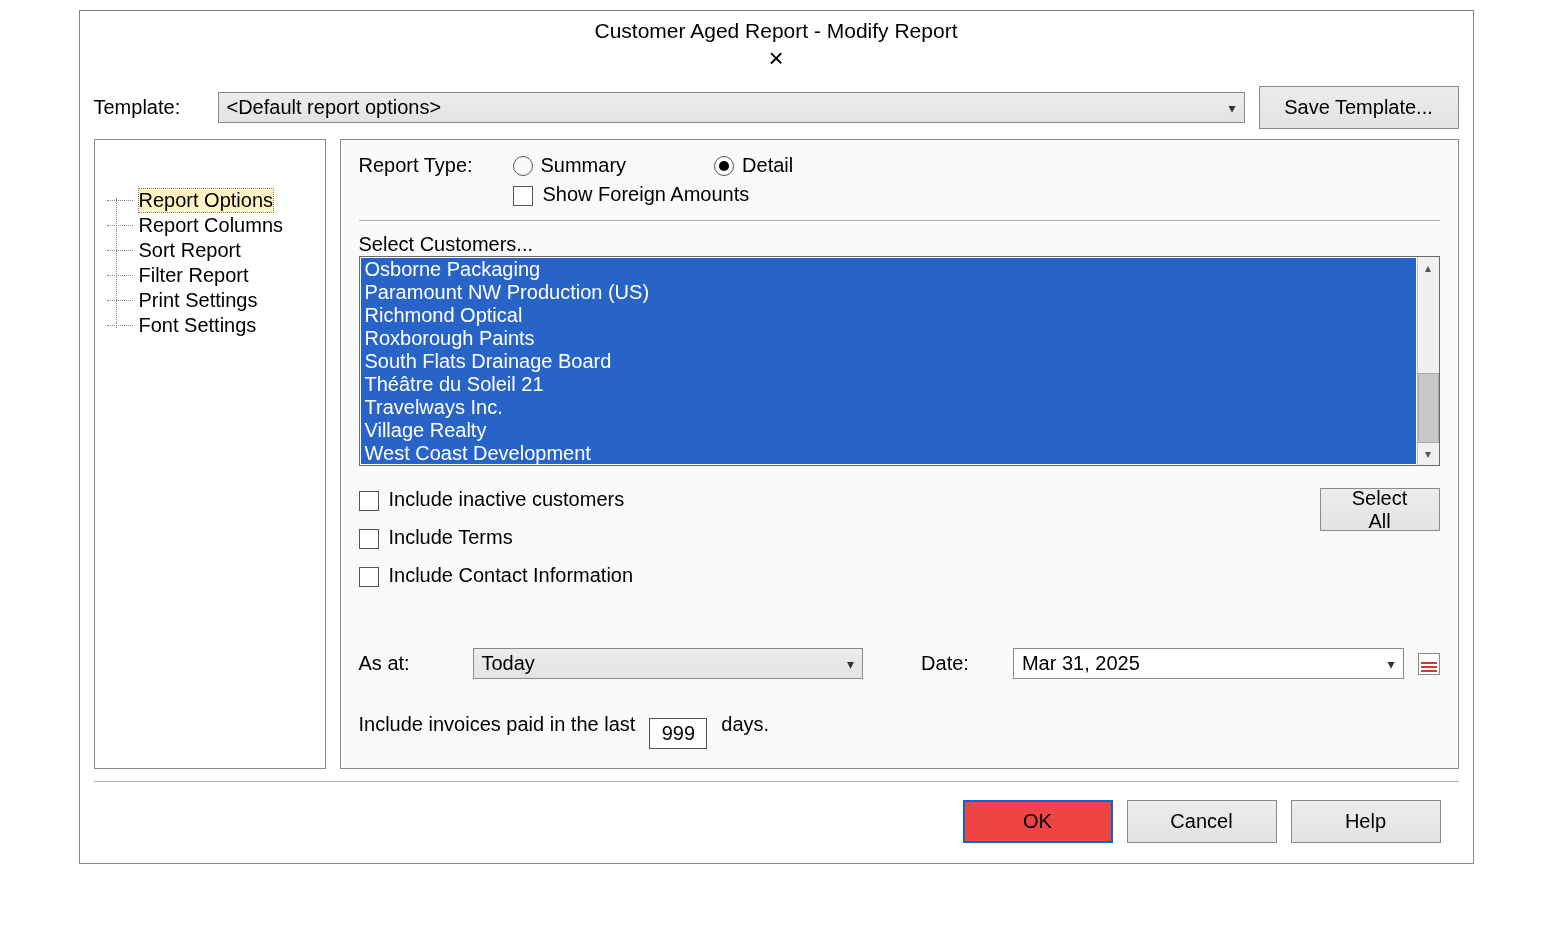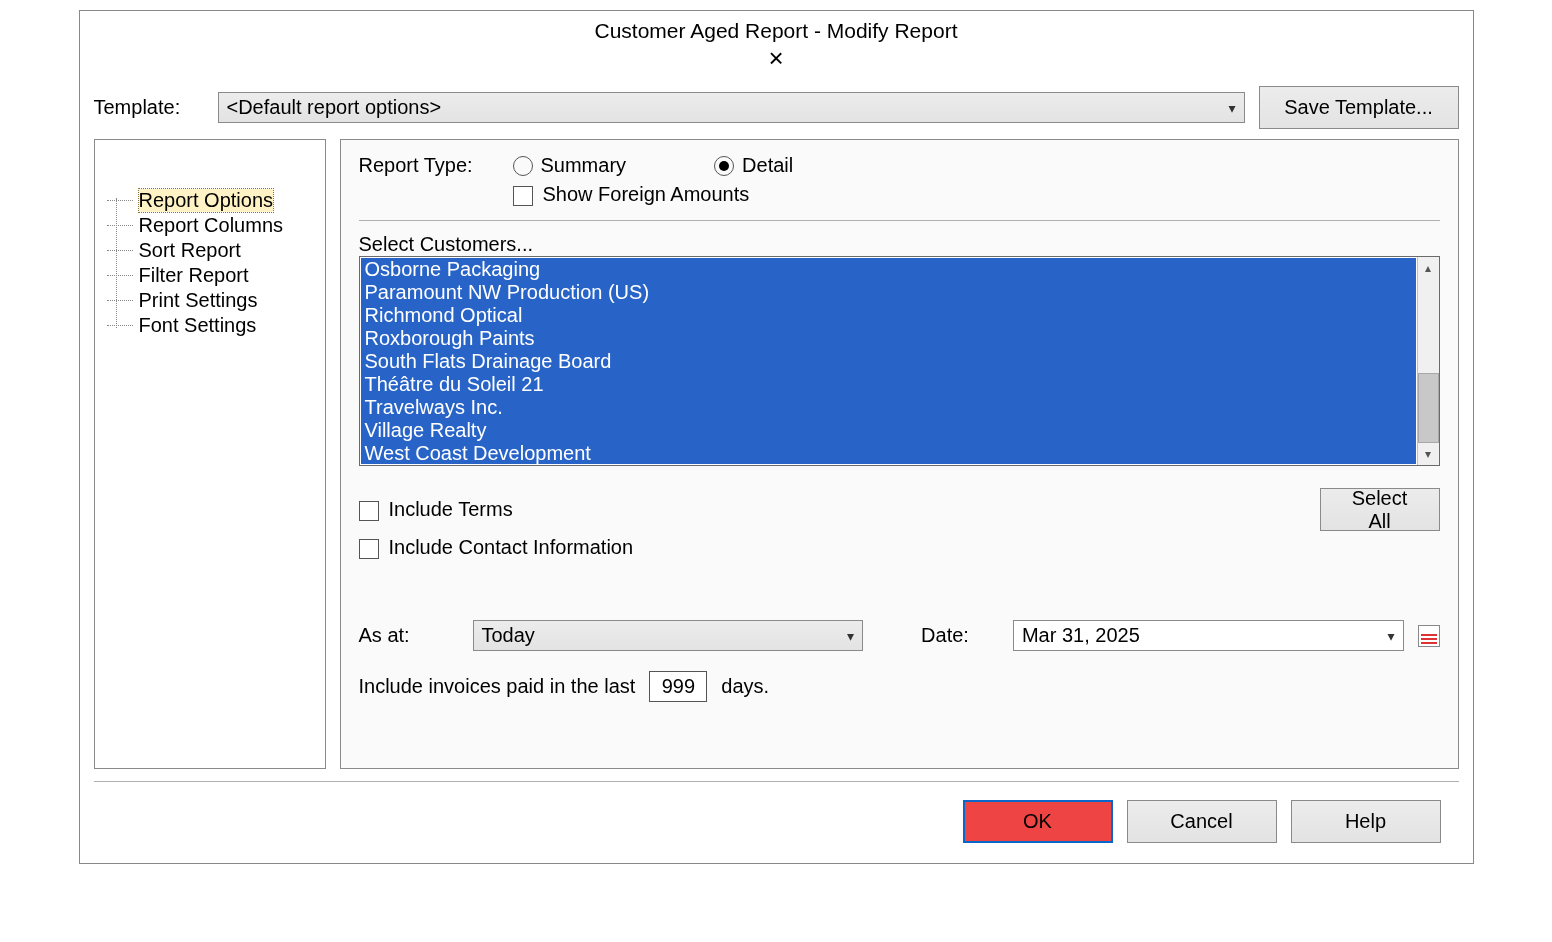--- a/index.html
+++ b/index.html
@@ -154,20 +154,24 @@
           <div class="scroll-btn">▴</div>
           <div style="flex:1; position:relative;">
             <div class="scroll-thumb" style="position:absolute; bottom:0; left:0; right:0;"></div>
           </div>
           <div class="scroll-btn">▾</div>
         </div>
       </div>
 
       <div class="row" style="margin-top:22px; align-items:flex-start;">
         <div style="flex:1">
+          <label class="chk">
+            <span class="box"></span>
+            <span>Include inactive customers</span>
+          </label>
           <div style="height:10px"></div>
           <label class="chk">
             <span class="box"></span>
             <span>Include Terms</span>
           </label>
           <div style="height:10px"></div>
           <label class="chk">
             <span class="box"></span>
             <span>Include Contact Information</span>
           </label>
@@ -186,21 +190,21 @@
         <div style="width:16px"></div>
         <div class="dropdown dropdown-date" style="background:#fff">
           <span>Mar 31, 2025</span>
           <span class="dd-arrow">▾</span>
         </div>
         <span class="cal-icon"></span>
       </div>
 
       <div class="row" style="margin-top:20px;">
         <span>Include invoices paid in the last</span>
-        <input class="text-input" style="width: 58px; text-align: center;" value="999">
+        <input class="text-input" style="width: 58px; text-align: center; margin-top: 19px;" value="999">
         <span>days.</span>
       </div>
 
     </div>
   </div>
 
   <div class="footer">
     <button class="btn primary">OK</button>
     <button class="btn">Cancel</button>
     <button class="btn">Help</button>

